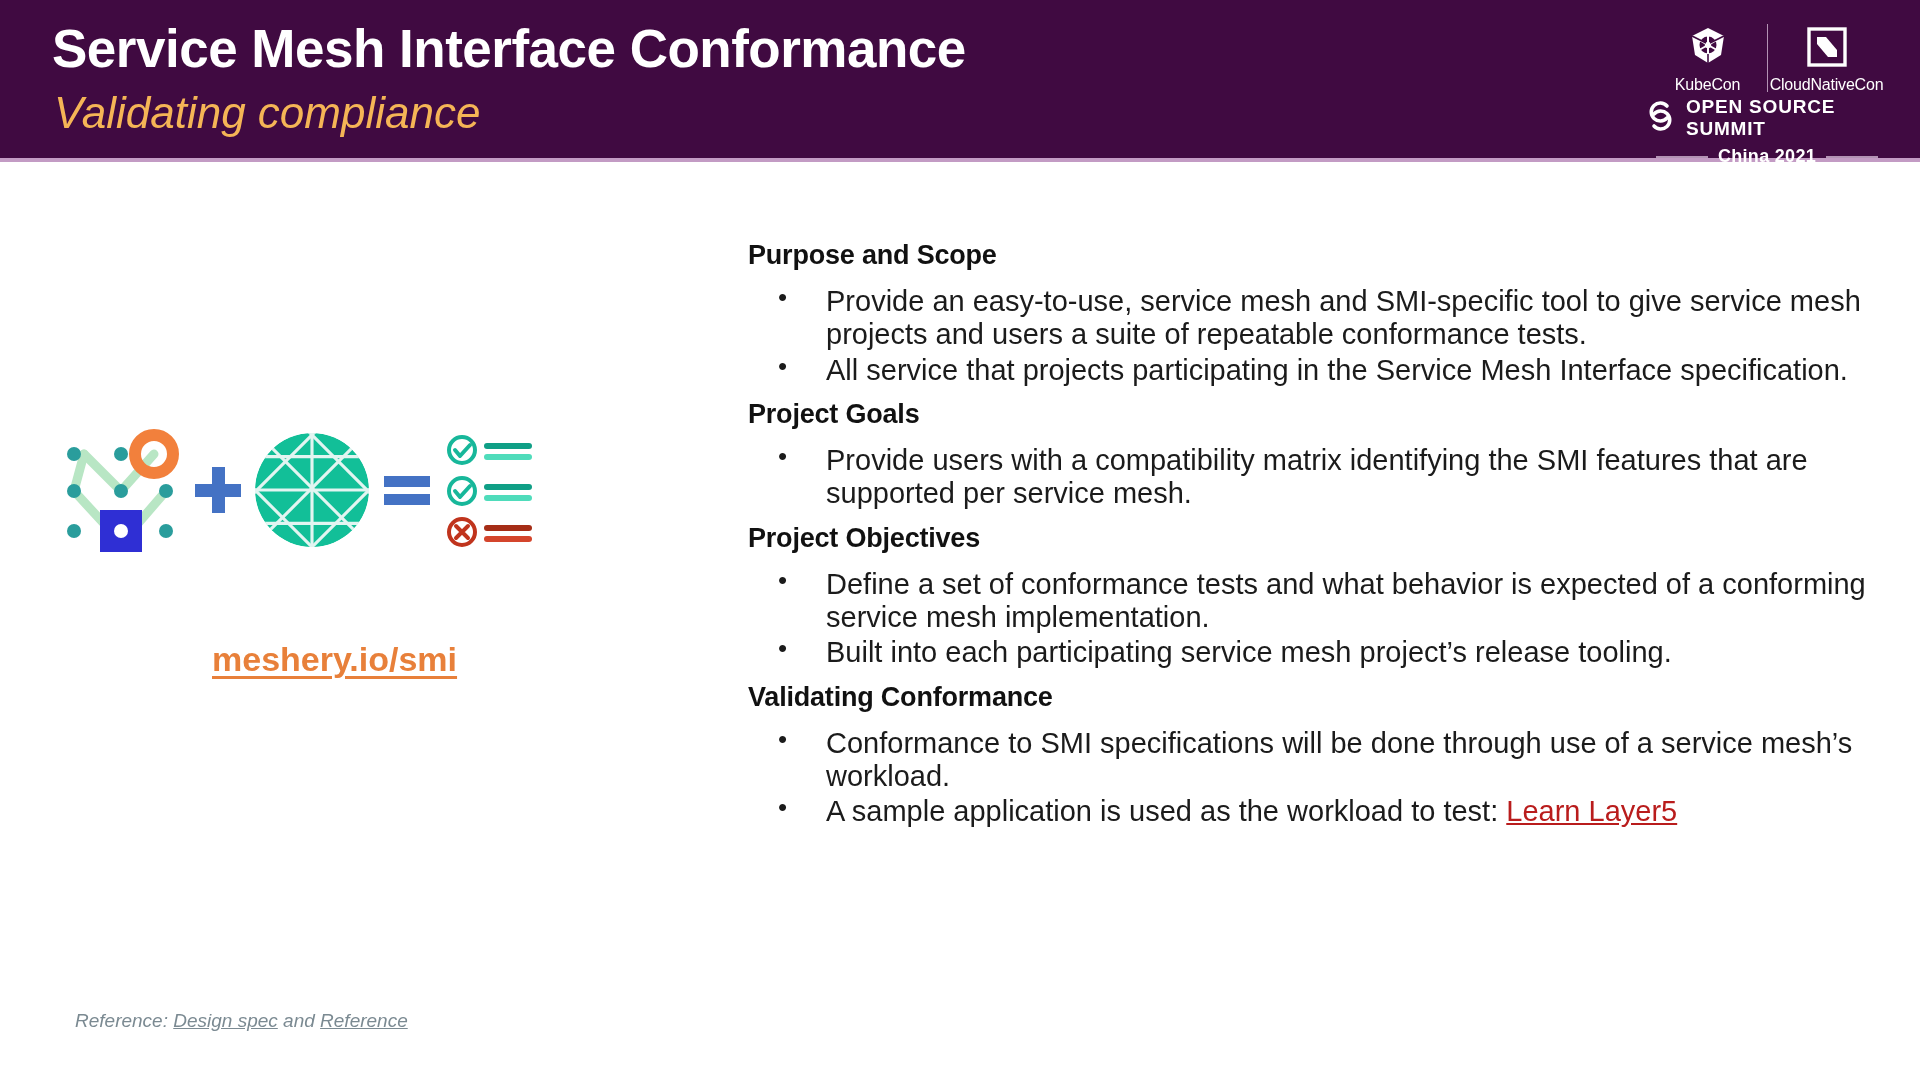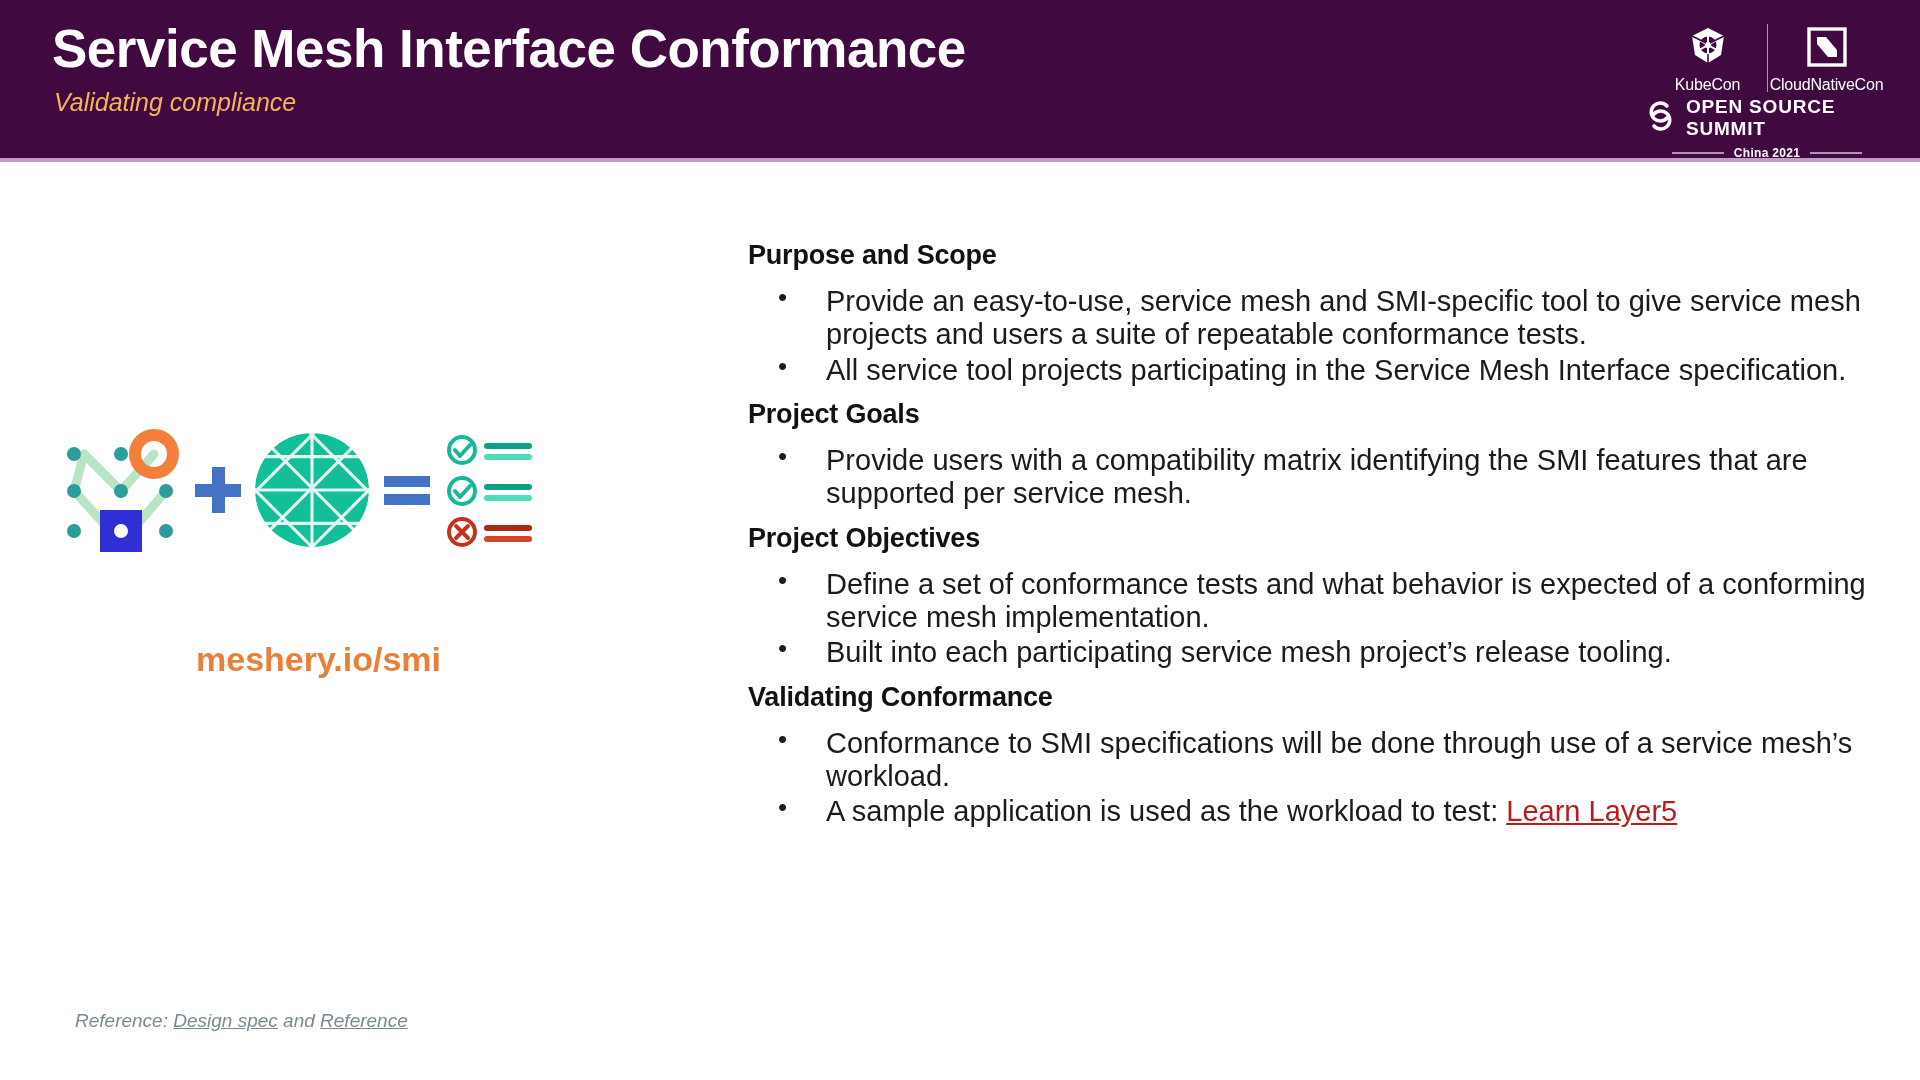--- a/index.html
+++ b/index.html
@@ -22,21 +22,21 @@
     position: absolute; left: 52px; top: 18px;
     color: #ffffff;
     font-size: 53px;
     font-weight: bold;
     letter-spacing: -0.5px;
     white-space: nowrap;
   }
   .header-subtitle {
     position: absolute; left: 54px; top: 88px;
     color: #f5b556;
-    font-size: 25px;
+    font-size: 44px;
     font-style: italic;
     letter-spacing: 0px;
     white-space: nowrap;
   }
 
   
   .logo-lockup {
     position: absolute; right: 28px; top: 8px;
     width: 250px; height: 148px;
     color: #ffffff;
@@ -54,38 +54,39 @@
   .logo-row-2 {
     display: flex; align-items: center; justify-content: space-between;
     margin-top: 2px; gap: 8px;
   }
   .oss-text { font-size: 19px; font-weight: bold; letter-spacing: 0.8px; }
   .logo-row-3 {
     display: flex; align-items: center; justify-content: center;
     gap: 10px; margin-top: 6px;
   }
   .rule { width: 52px; height: 2px; background: #b392b4; }
-  .china-text { font-size: 12px; font-weight: bold; letter-spacing: 0.3px; }
+  .china-text { font-size: 18px; font-weight: bold; letter-spacing: 0.3px; }
 
   
   .graphic-area {
     position: absolute; left: 40px; top: 400px;
     width: 640px; height: 180px;
     display: flex; align-items: center; gap: 0px;
   }
   .meshery-logo { position: relative; width: 125px; height: 125px; margin-left: 18px; }
   .op-plus { width: 70px; text-align: center; font-size: 0; }
   .op-equals { width: 72px; text-align: center; font-size: 0; }
   .smi-logo { width: 118px; height: 118px; }
   .conformance-list { width: 96px; height: 110px; }
 
   .meshery-link {
-    position: absolute; left: 196px; top: 640px;
+    position: absolute; left: 212px; top: 640px;
     font-size: 34px; font-weight: bold;
     color: #e8803a;
+    text-decoration: underline;
     text-underline-offset: 5px;
     text-decoration-thickness: 3px;
     white-space: nowrap;
   }
 
   
   .content {
     position: absolute; left: 748px; top: 240px;
     width: 1130px;
   }
@@ -271,21 +272,21 @@
   </div>
 
   <div class="meshery-link">meshery.io/smi</div>
 
   <div class="content">
 
     <div class="sec-block">
       <div class="sec-heading">Purpose and Scope</div>
       <ul class="bullet-list">
         <li class="bullet-item">Provide an easy-to-use, service mesh and SMI-specific tool to give service mesh projects and users a suite of repeatable conformance tests.</li>
-        <li class="bullet-item">All service tool projects participating in the Service Mesh Interface specification.</li>
+        <li class="bullet-item">All service that projects participating in the Service Mesh Interface specification.</li>
       </ul>
     </div>
 
     <div class="sec-block">
       <div class="sec-heading">Project Goals</div>
       <ul class="bullet-list">
         <li class="bullet-item">Provide users with a compatibility matrix identifying the SMI features that are supported per service mesh.</li>
       </ul>
     </div>
 

